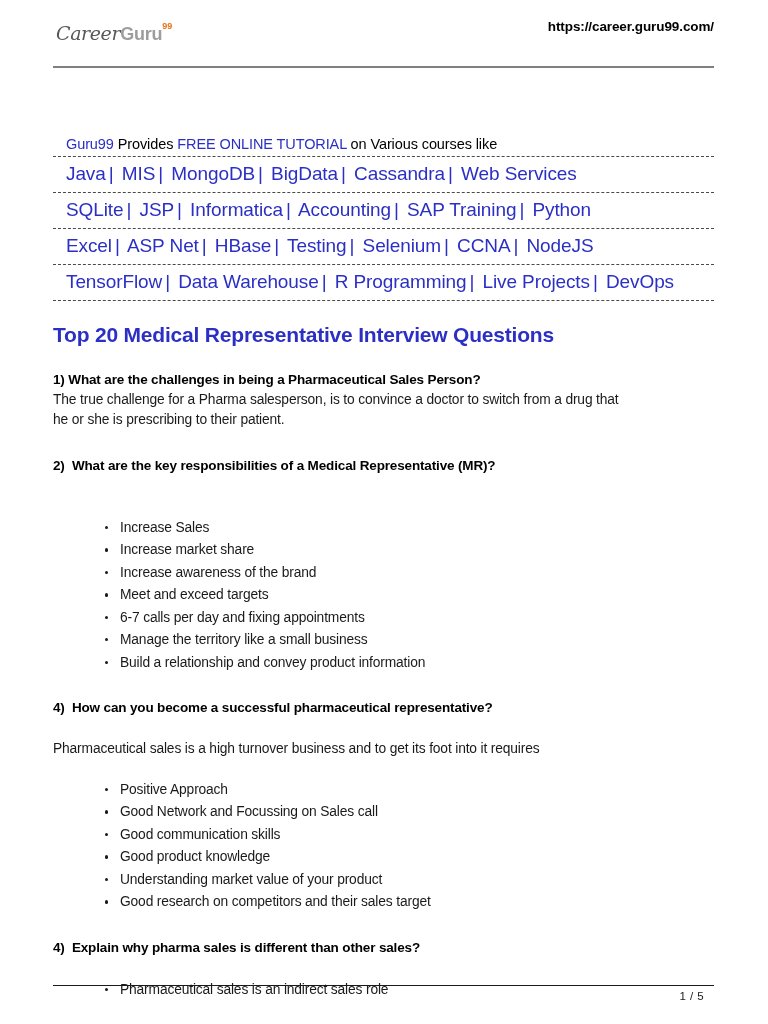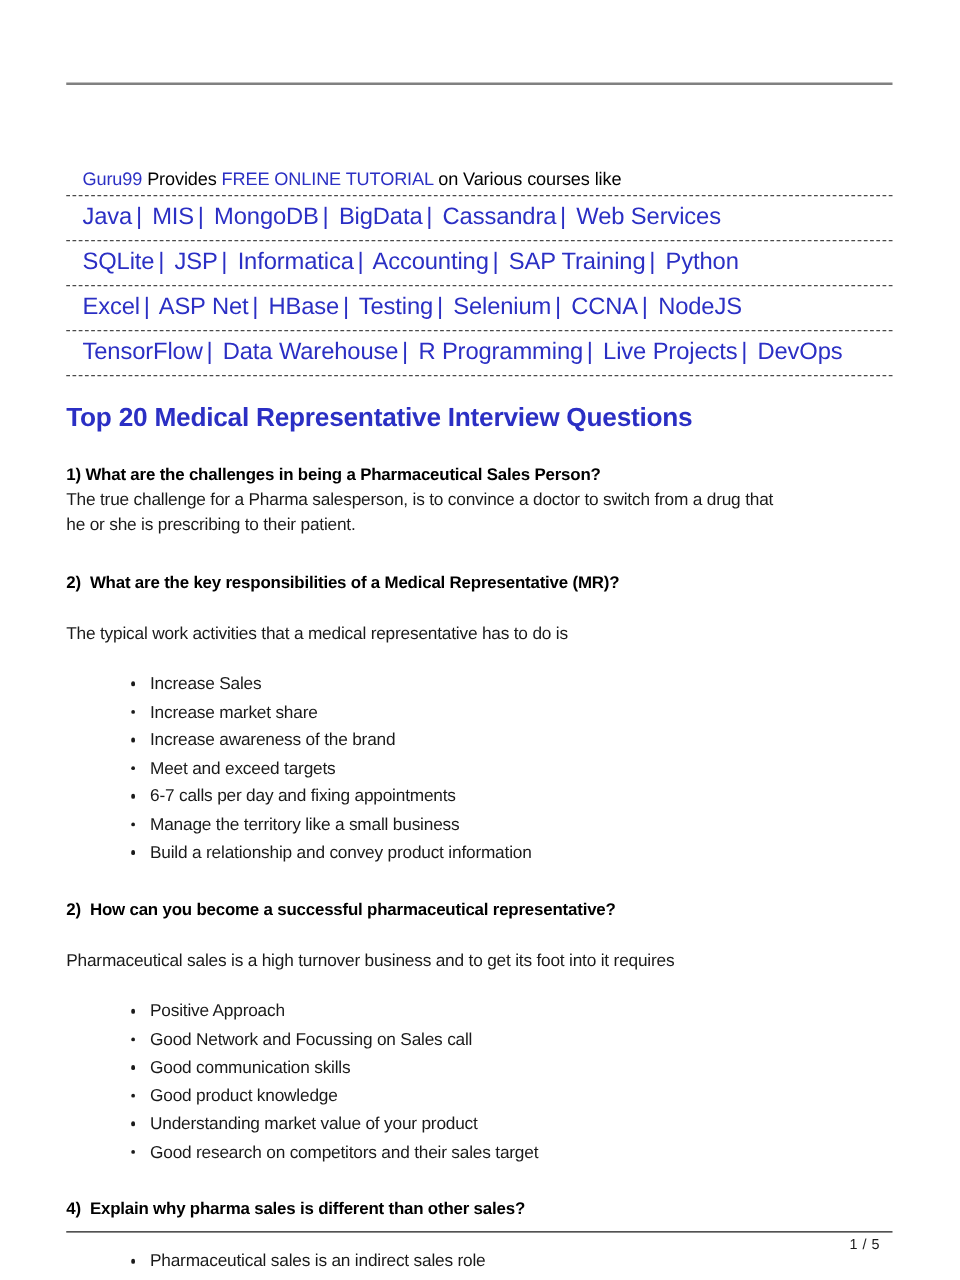--- a/index.html
+++ b/index.html
@@ -194,20 +194,26 @@
     font-size: 11.5px;
     color: #1a1a1a;
     letter-spacing: 0.4px;
   }
 </style>
 </head>
 <body>
 
 <div class="page">
 
+  <div class="masthead">
+    <div class="logo">
+      <span class="logo-career">Career</span><span class="logo-guru">Guru</span><span class="logo-99">99</span>
+    </div>
+    <div class="site-url">https://career.guru99.com/</div>
+  </div>
   <div class="rule-solid"></div>
 
   <div class="promo">
 
     <div class="promo-intro">
       <span class="blue">Guru99</span>
       <span>Provides</span>
       <span class="blue">FREE ONLINE TUTORIAL</span>
       <span>on Various courses like</span>
     </div>
@@ -264,35 +270,34 @@
     <h1 class="title">Top 20 Medical Representative Interview Questions</h1>
 
     <p class="q">1) What are the challenges in being a Pharmaceutical Sales Person?</p>
     <p class="a tight">The true challenge for a Pharma salesperson, is to convince a doctor to switch from a drug that</p>
     <p class="a">he or she is prescribing to their patient.</p>
 
     <div class="gap-26"></div>
 
     <p class="q">2)  What are the key responsibilities of a Medical Representative (MR)?</p>
     <div class="gap-22"></div>
-    <p class="a">The typical work activities that a medical representative has to do is</p>
     <div class="gap-20"></div>
     <ul class="bullets">
       <li>Increase Sales</li>
       <li>Increase market share</li>
       <li>Increase awareness of the brand</li>
       <li>Meet and exceed targets</li>
       <li>6-7 calls per day and fixing appointments</li>
       <li>Manage the territory like a small business</li>
       <li>Build a relationship and convey product information</li>
     </ul>
 
     <div class="gap-24"></div>
 
-    <p class="q">2)  How can you become a successful pharmaceutical representative?</p>
+    <p class="q">4)  How can you become a successful pharmaceutical representative?</p>
     <div class="gap-22"></div>
     <p class="a">Pharmaceutical sales is a high turnover business and to get its foot into it requires</p>
     <div class="gap-20"></div>
     <ul class="bullets">
       <li>Positive Approach</li>
       <li>Good Network and Focussing on Sales call</li>
       <li>Good communication skills</li>
       <li>Good product knowledge</li>
       <li>Understanding market value of your product</li>
       <li>Good research on competitors and their sales target</li>

